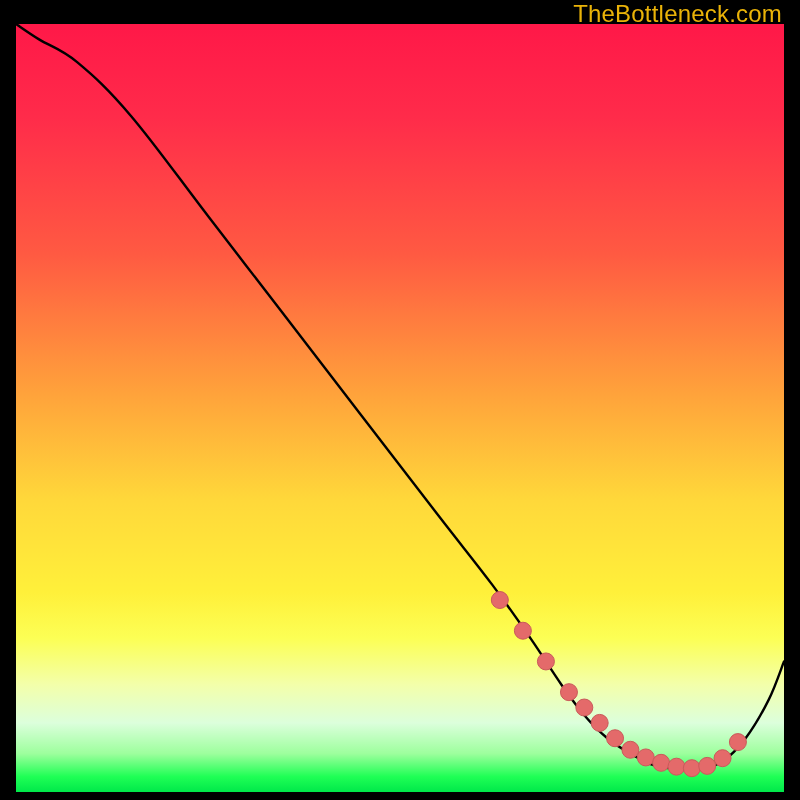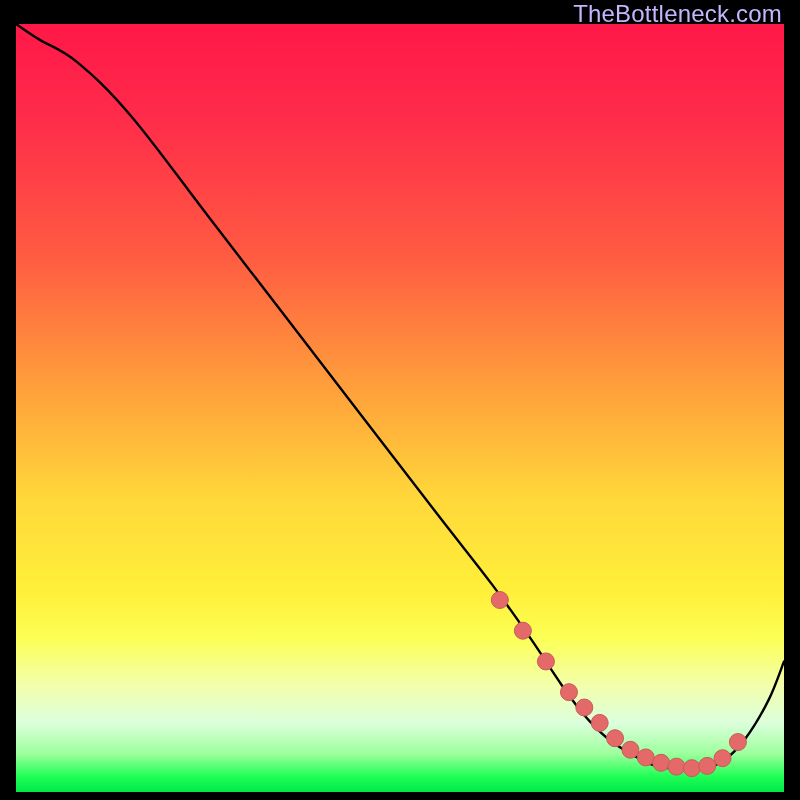--- a/index.html
+++ b/index.html
@@ -42,21 +42,21 @@
   .plot-svg {
     position: absolute;
     inset: 0;
     width: 100%;
     height: 100%;
   }
   .watermark {
     position: absolute;
     top: 0px;
     right: 18px;
-    color: #c4b5fd;
+    color: #eab308;
     font-size: 24px;
     letter-spacing: 0.2px;
     font-weight: 500;
     user-select: none;
   }
 </style>
 </head>
 <body>
 
 <div class="watermark">TheBottleneck.com</div>

